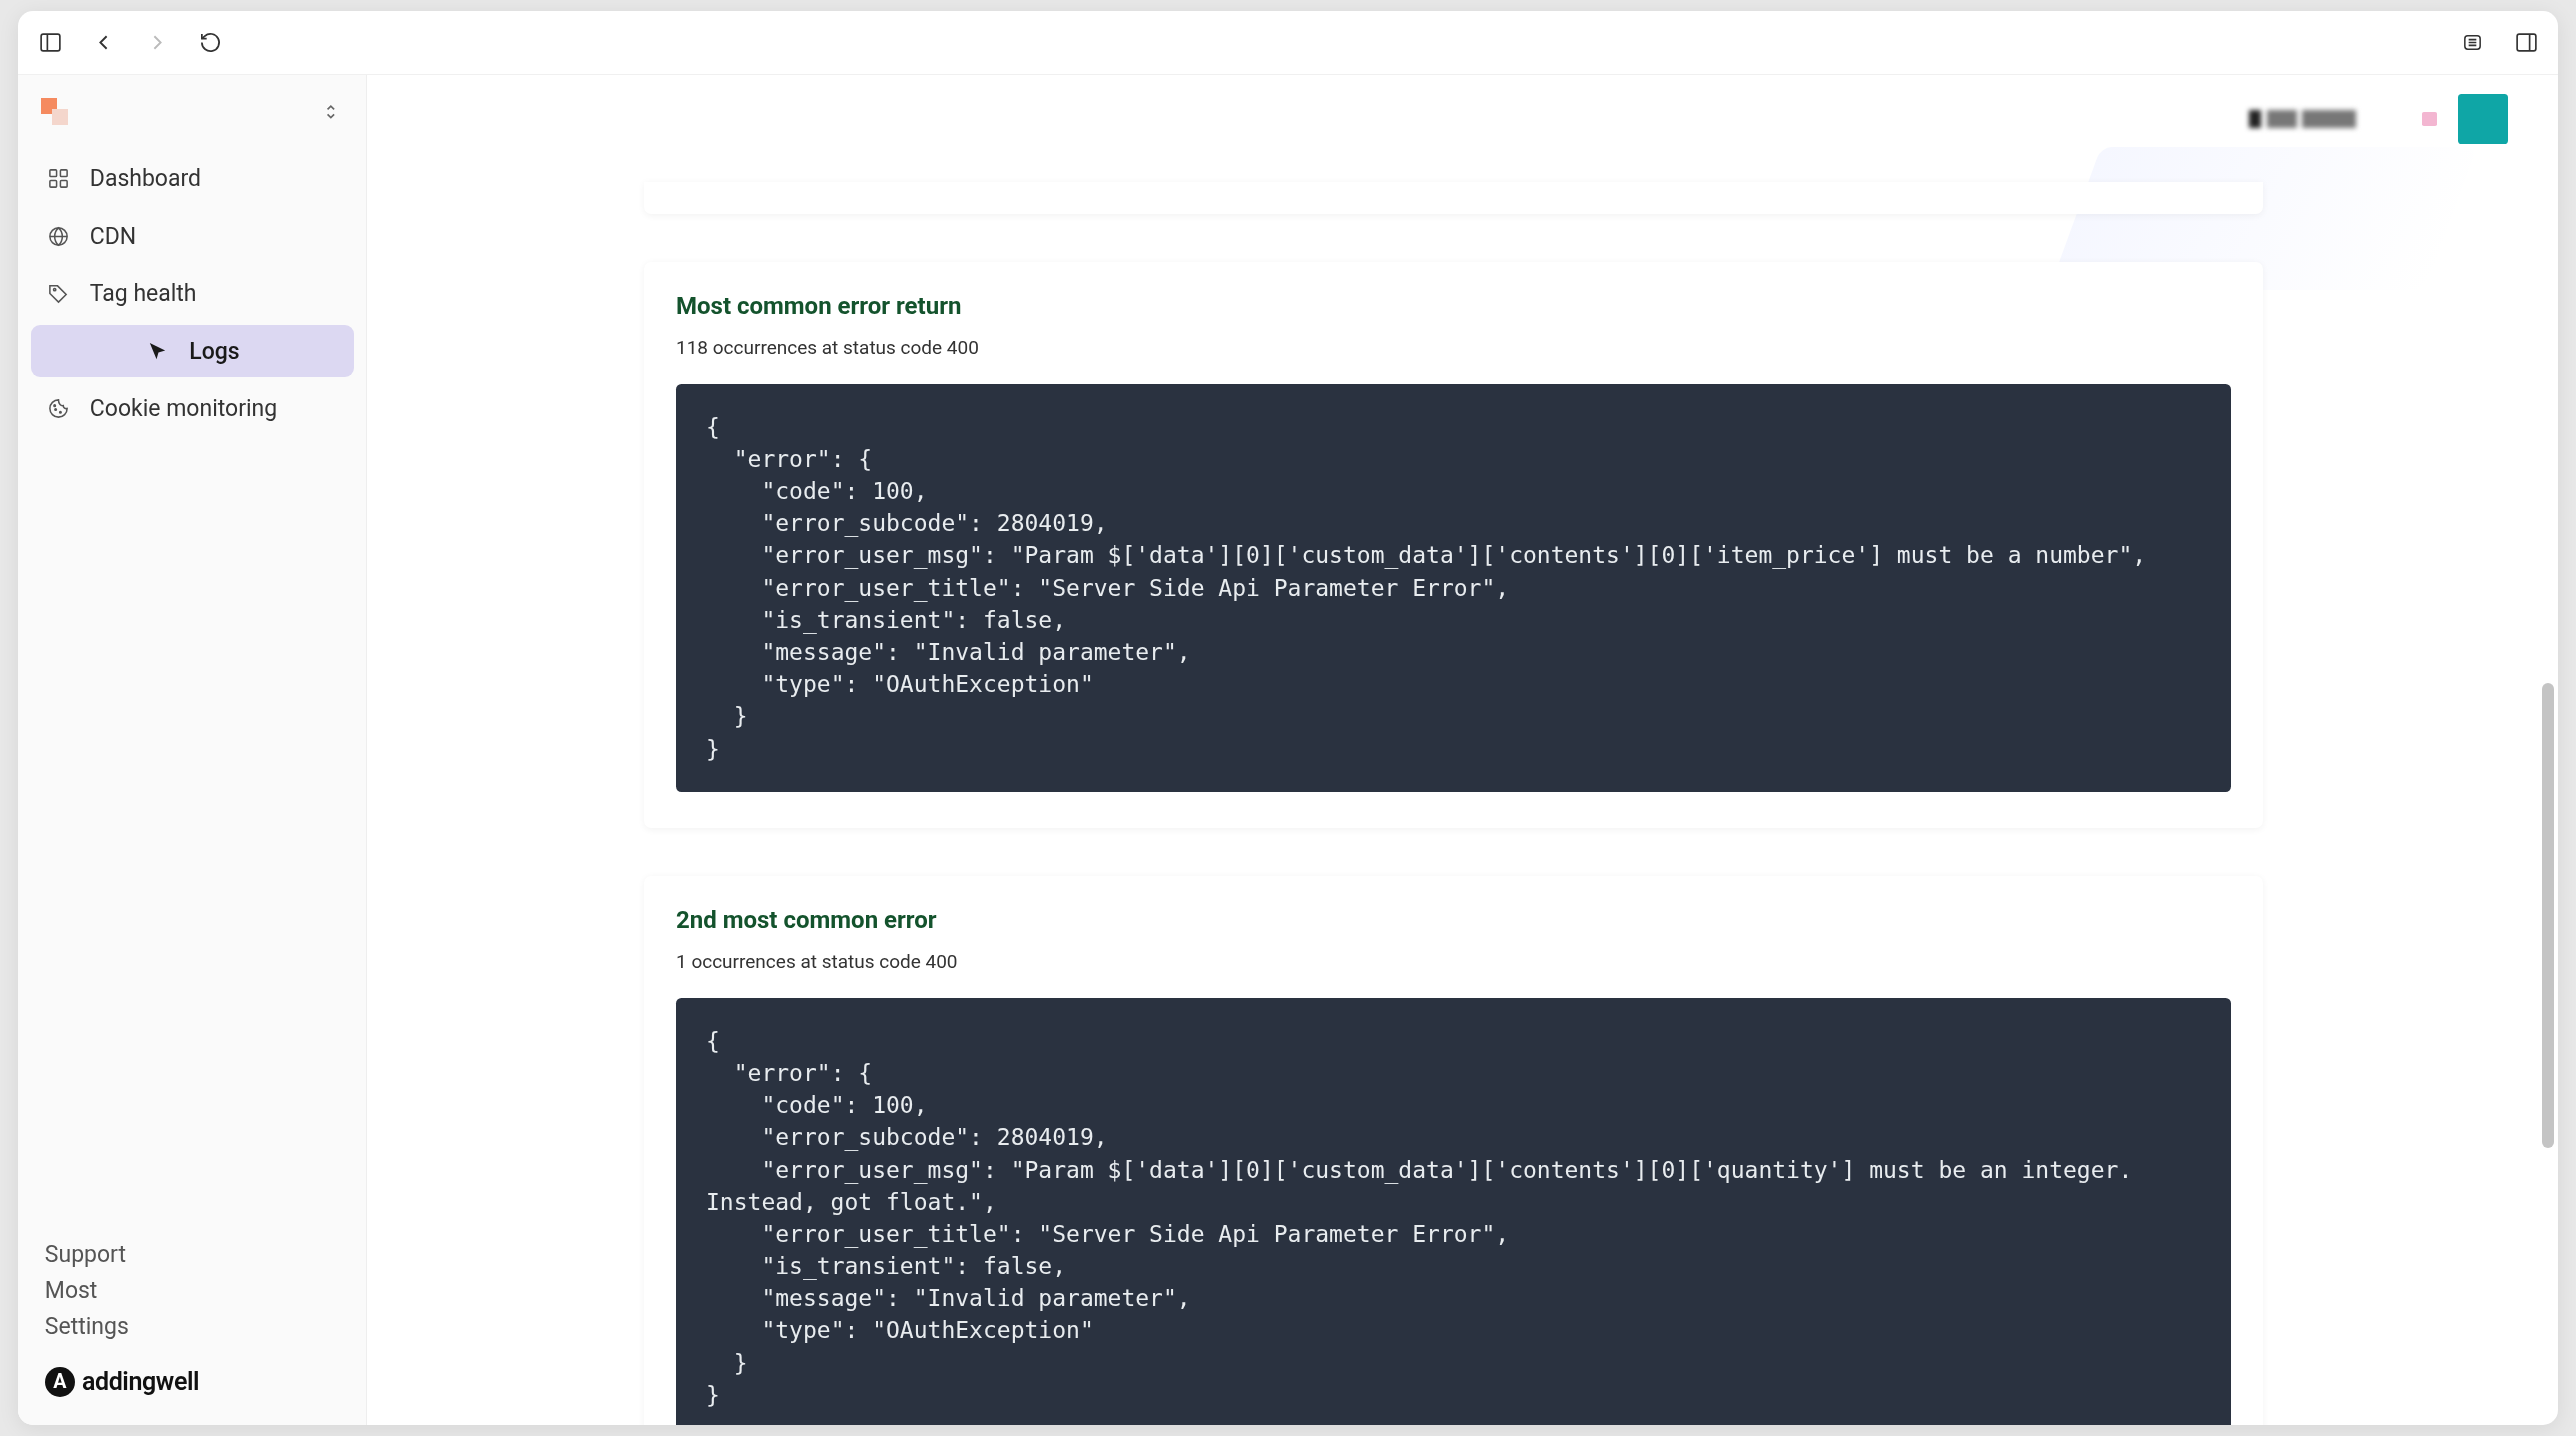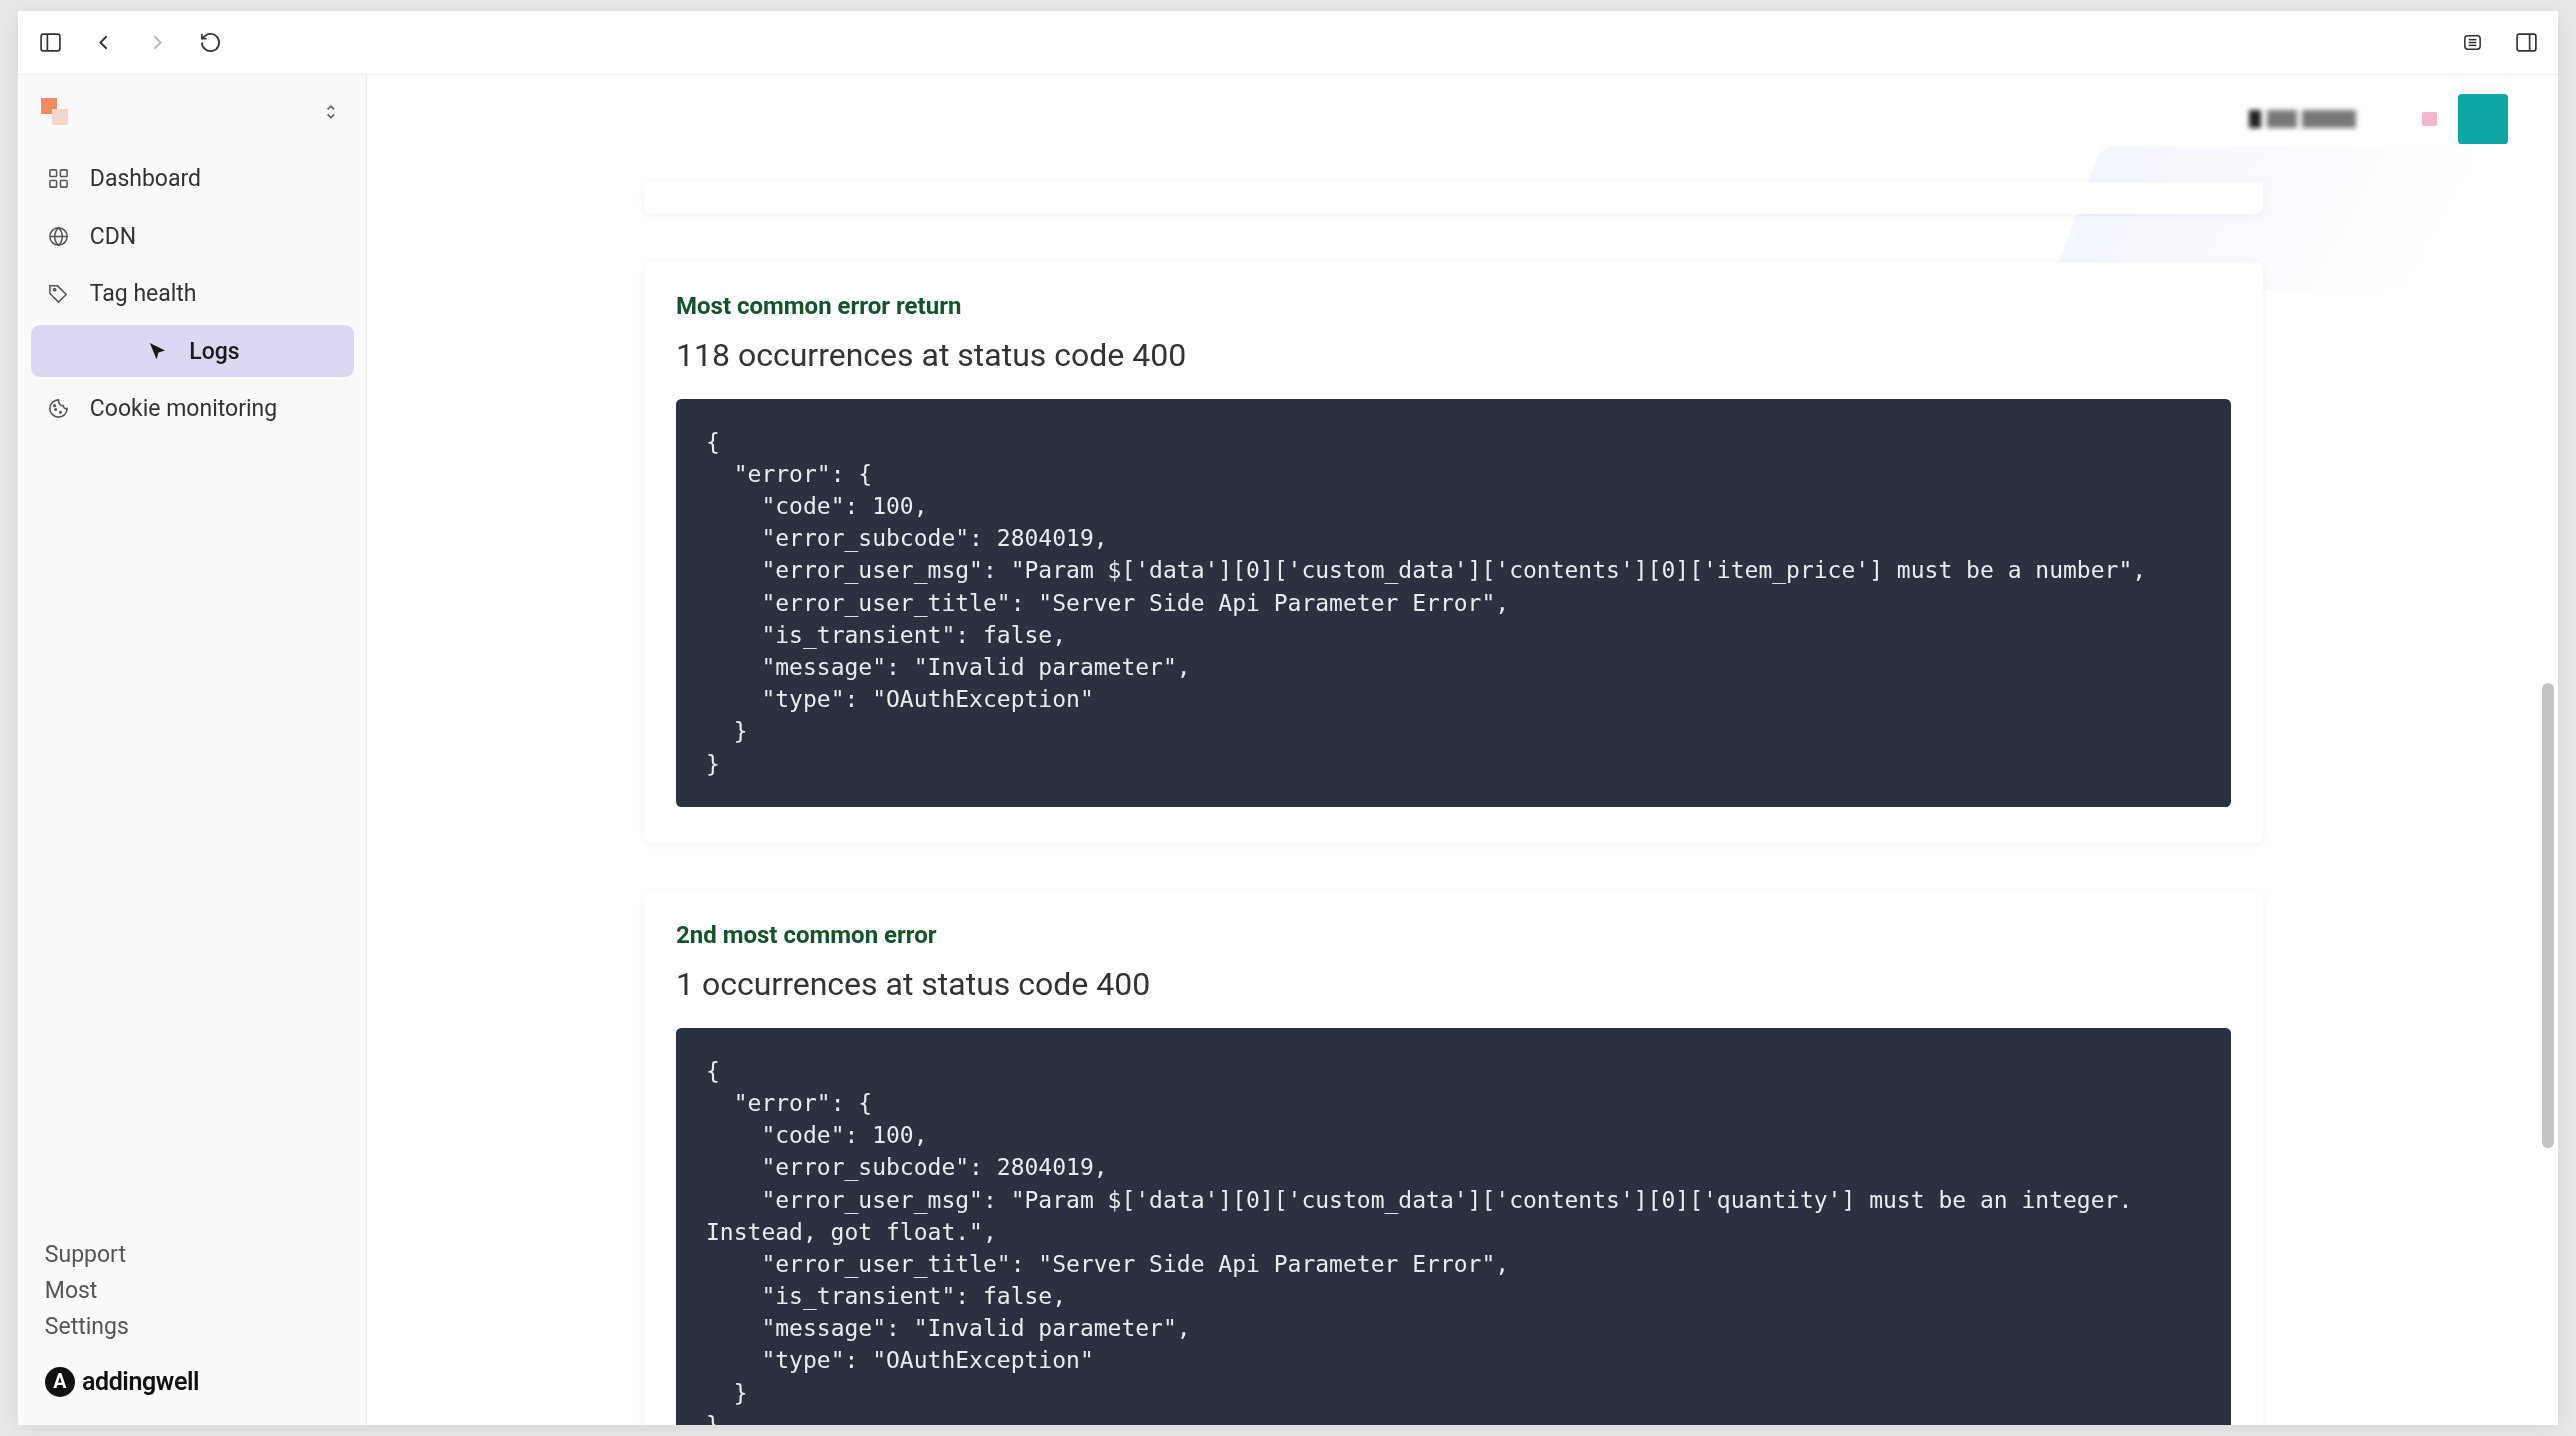--- a/index.html
+++ b/index.html
@@ -14,21 +14,21 @@
   height: 1436px;
   overflow: hidden;
 }
 .browser-window {
   position: absolute;
   left: 18px;
   top: 10.7px;
   right: 18px;
   bottom: 10.7px;
   background: #fff;
-  border-radius: 0;
+  border-radius: 15px;
   box-shadow: 0 3.6px 21.5px rgba(0,0,0,0.08);
   display: flex;
   flex-direction: column;
   overflow: hidden;
 }
 .toolbar {
   height: 64px;
   display: flex;
   align-items: center;
   padding: 0 16px;
@@ -230,21 +230,21 @@
   border-radius: 0 0 7.2px 7.2px;
   box-shadow: 0 1.8px 7.2px rgba(0,0,0,0.05);
 }
 .card-title {
   font-size: 24px;
   font-weight: 700;
   color: #14532d;
   margin-bottom: 16px;
 }
 .card-sub {
-  font-size: 32px;
+  font-size: 19px;
   color: #333;
   margin-bottom: 25px;
 }
 .code-block {
   background: #2a3240;
   color: #e8ecef;
   border-radius: 5.4px;
   padding: 27px 30px;
   font-family: "SF Mono", ui-monospace, Menlo, Consolas, monospace;
   font-size: 23px;

